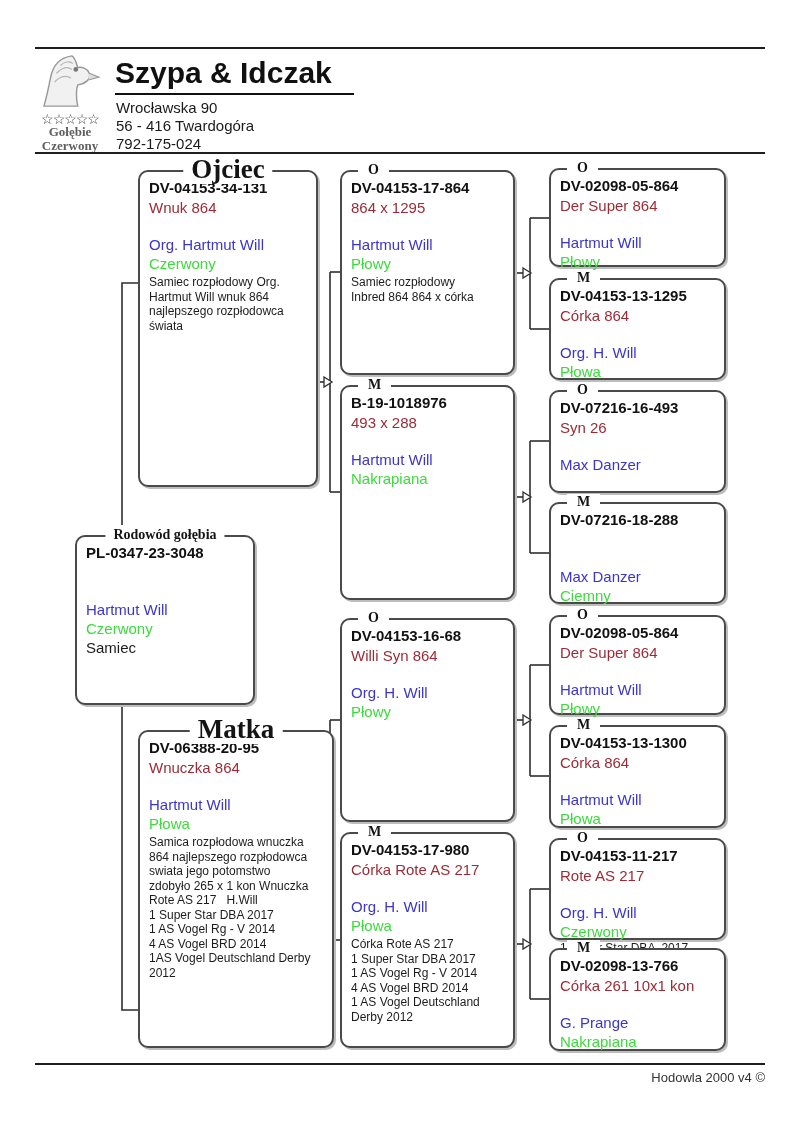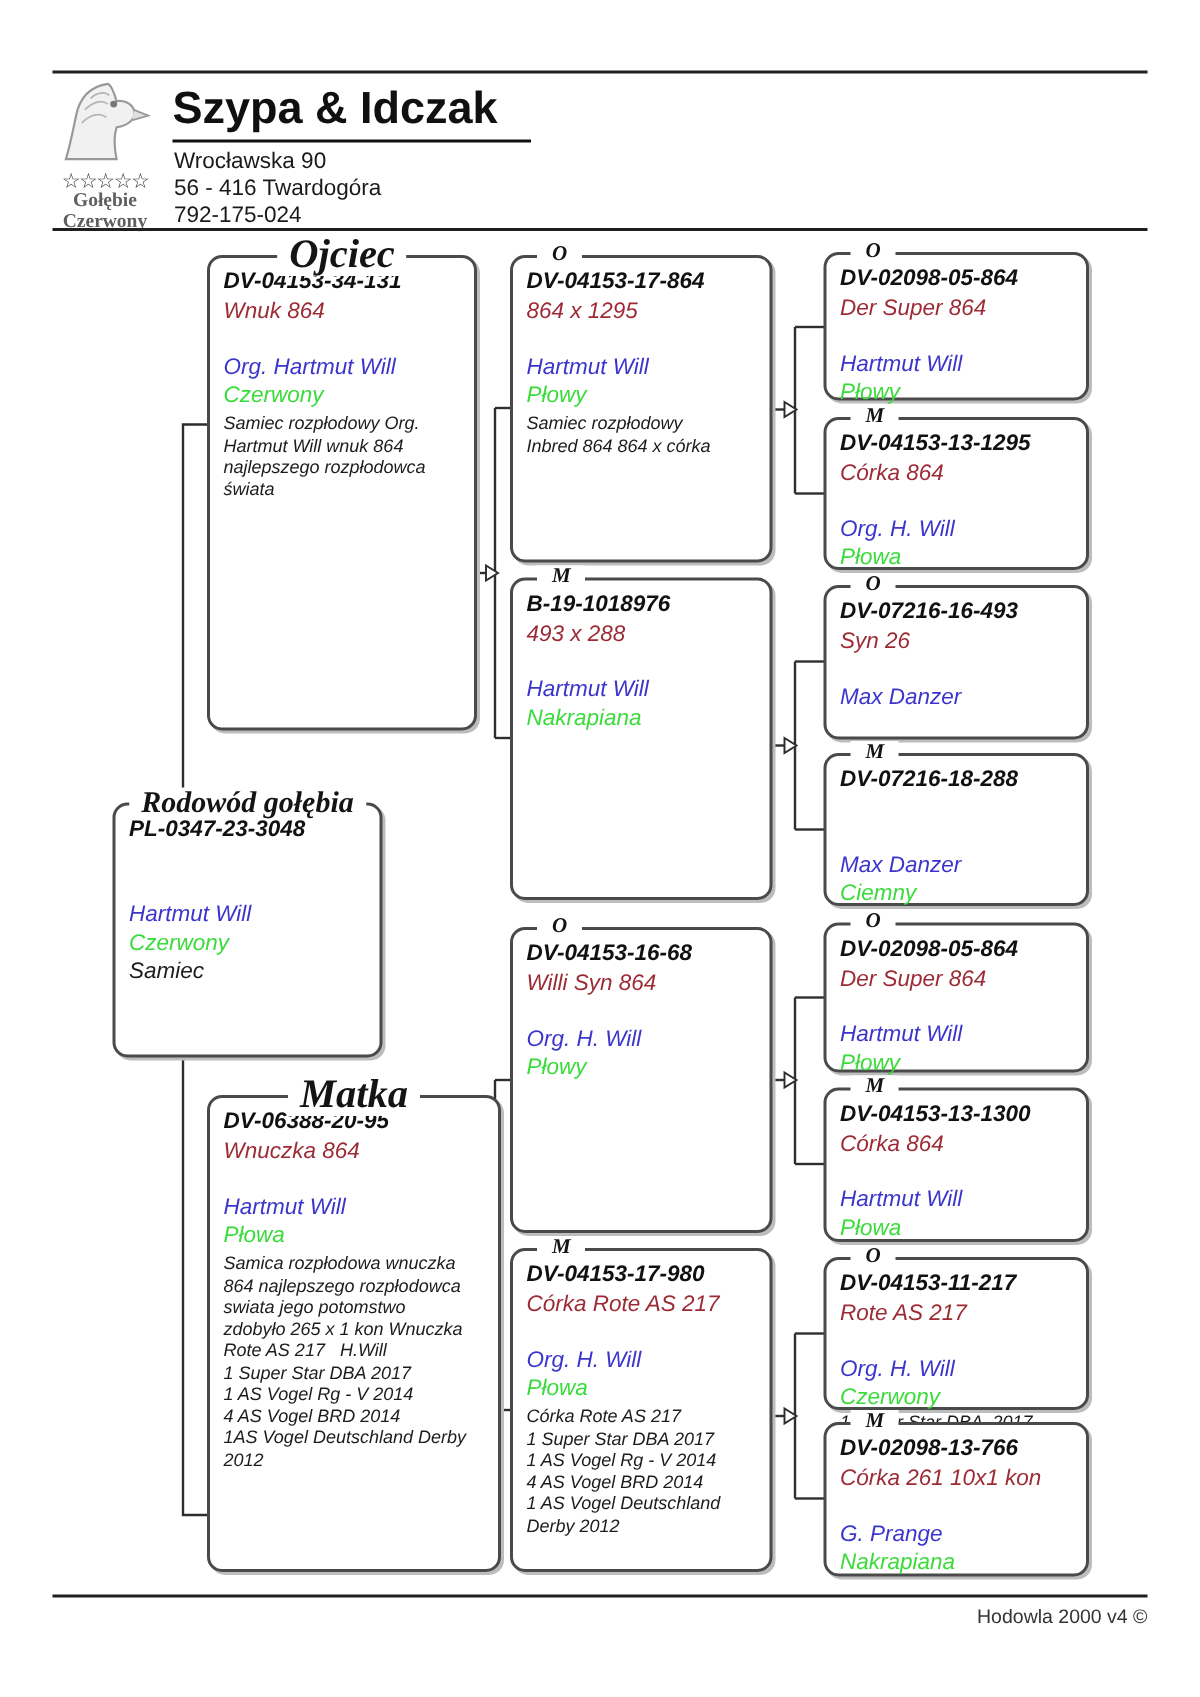--- a/index.html
+++ b/index.html
@@ -10,26 +10,26 @@
   .logo{position:absolute;left:30px;top:53px;width:80px;text-align:center;}
   .stars{font-size:14px;letter-spacing:-1px;color:#3a3a3a;line-height:12px;}
   .logocap{font-family:"Liberation Serif",serif;font-weight:700;font-size:13px;line-height:14px;color:#5f5f5f;}
   .loftname{position:absolute;left:115px;top:56px;font-size:30px;font-weight:700;color:#101010;
             border-bottom:2px solid #101010;padding:0 22px 3px 0;white-space:nowrap;}
   .addr{position:absolute;left:116px;top:99px;font-size:15px;line-height:18px;color:#1a1a1a;}
   
   svg.conn{position:absolute;left:0;top:0;z-index:1;}
   
   .pbox{position:absolute;box-sizing:border-box;background:#fff;border:2px solid var(--border-gray,#4a4a4a);
-        border-radius:10px;padding:5px 21px 4px 9px;z-index:2;box-shadow:2px 2px 0 #bdbdbd;font-style:italic;}
+        border-radius:10px;padding:5px 21px 4px 9px;z-index:2;box-shadow:2px 2px 0 #bdbdbd;}
   .ptitle,.plabel{position:absolute;background:#fff;font-family:"Liberation Serif",serif;font-weight:700;
         color:#141414;white-space:nowrap;z-index:3;}
   .ptitle{left:50%;transform:translateX(-50%);padding:0 8px;}
   .ptitle.big{top:-18px;font-size:27px;line-height:30px;}
-  .ptitle.mid{top:-12px;font-size:20px;line-height:20px;}
+  .ptitle.mid{top:-12px;font-size:14px;line-height:20px;}
   .plabel{top:-10px;left:16px;padding:0 10px;font-size:14px;line-height:16px;}
   .ring{font-size:15px;font-weight:700;line-height:21px;color:#111;white-space:nowrap;}
   .pline{font-size:15px;line-height:19px;min-height:19px;white-space:nowrap;}
   .pline.name{color:var(--name-red,#9c2b35);}
   .pline.owner{color:var(--owner-blue,#3b35cc);margin-top:18px;}
   .pline.colorline{color:var(--color-green,#3bdb3b);}
   .pline.black{color:#1c1c1c;}
   .pdesc{font-size:12px;line-height:14.5px;margin-top:2px;color:#1c1c1c;white-space:pre-wrap;}
   
   .credit{position:absolute;right:35px;top:1070px;font-size:13px;color:#333;}

